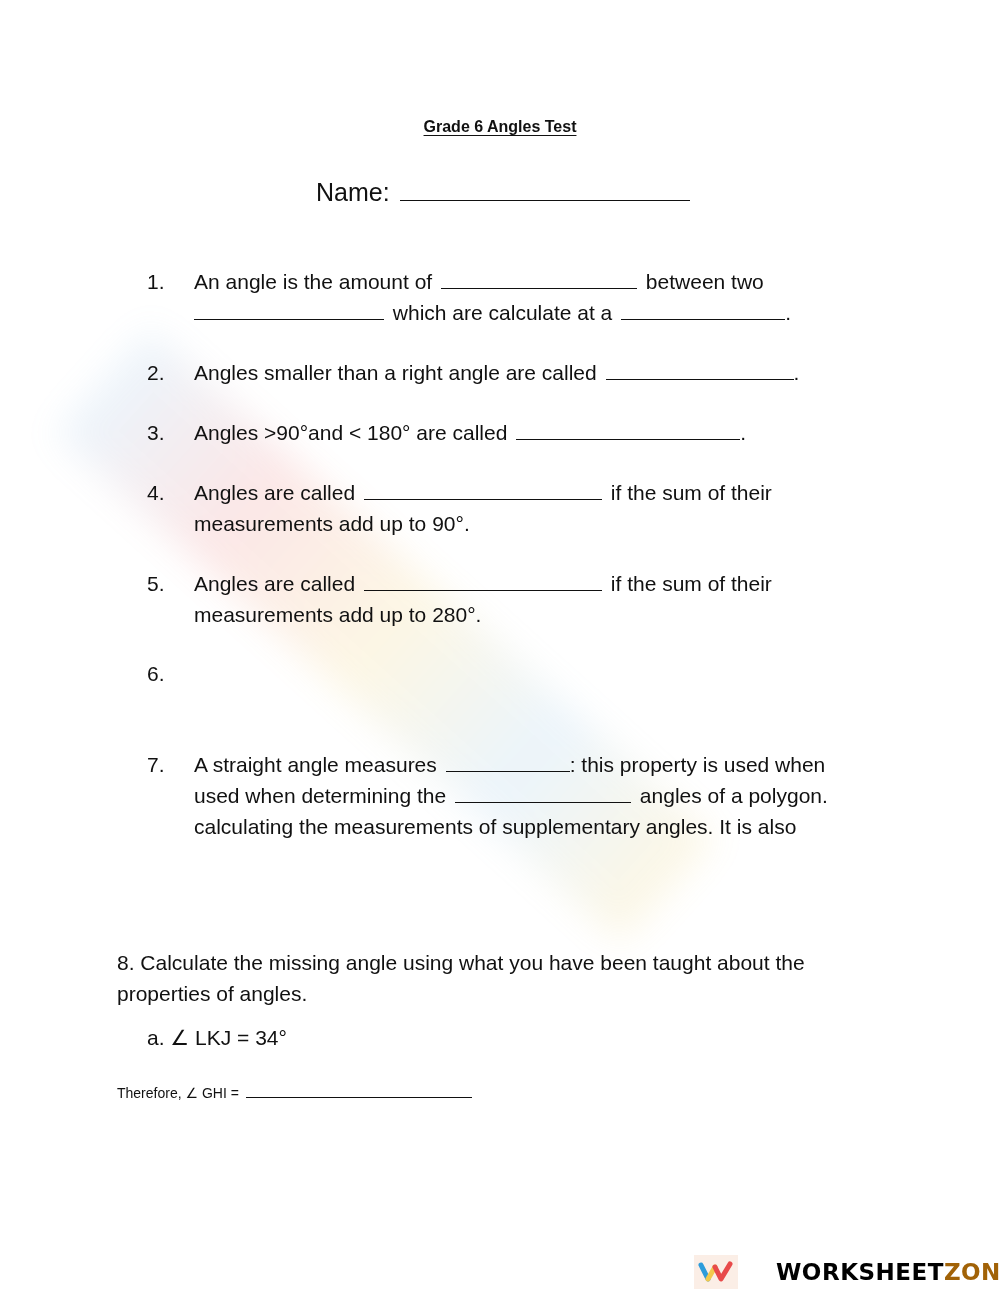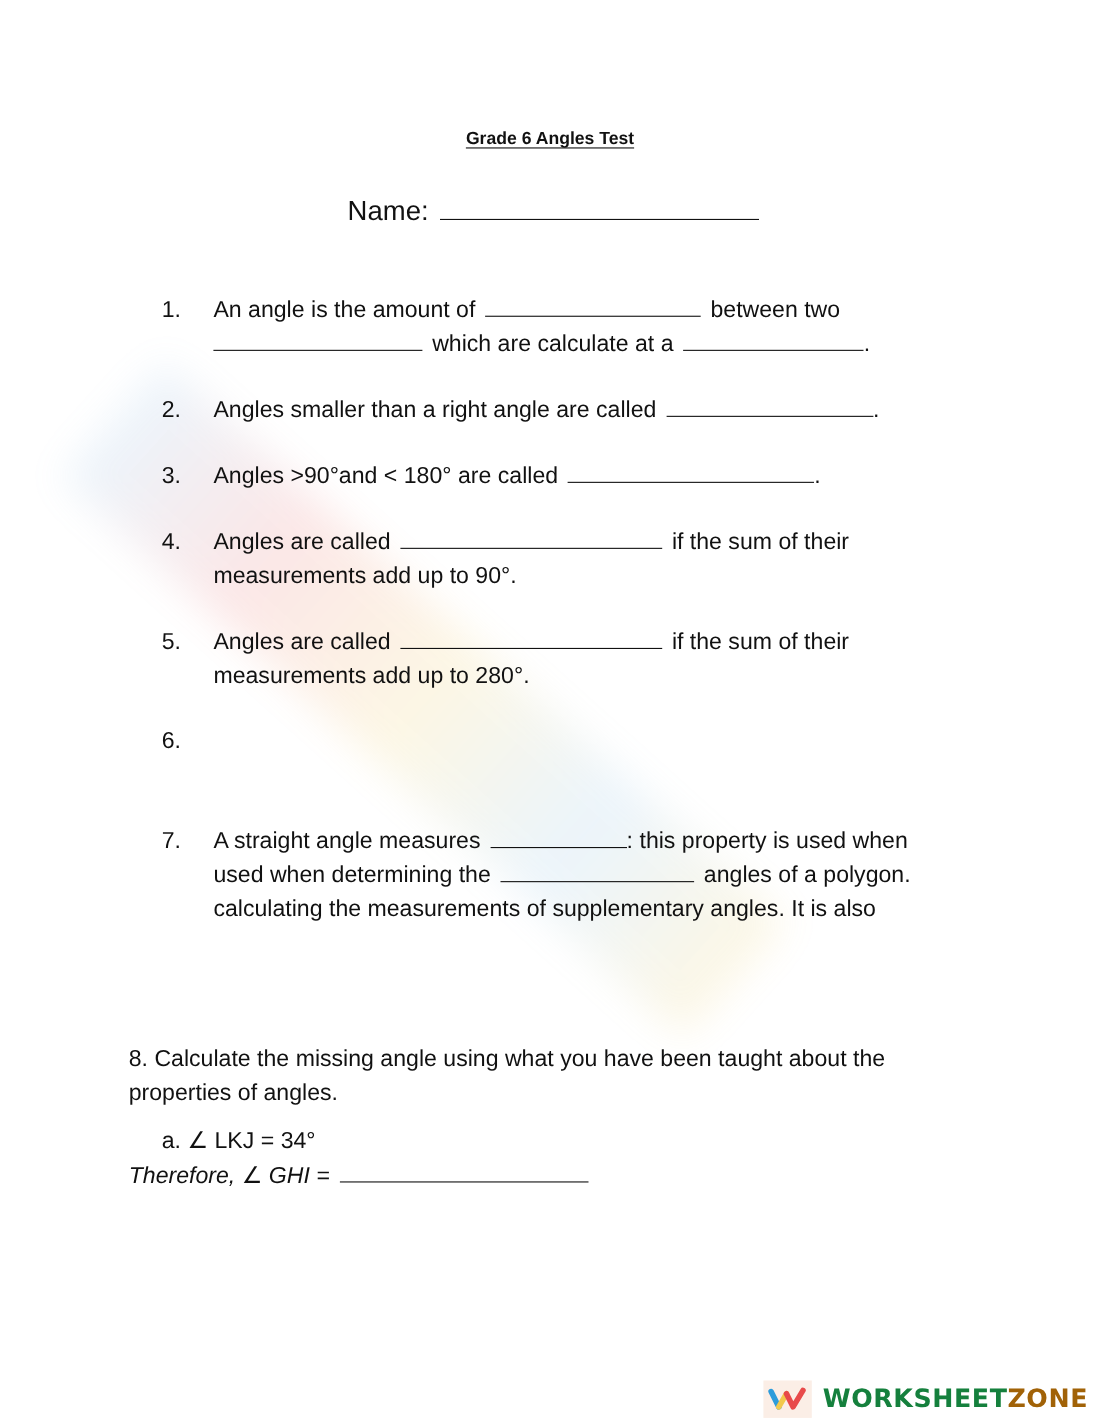--- a/index.html
+++ b/index.html
@@ -78,24 +78,23 @@
     .sub {
       position: absolute;
       left: 147px;
       top: 1022px;
       font-size: 21px;
       line-height: 31px;
     }
     .therefore {
       position: absolute;
       left: 117px;
-      top: 1053px;
-      font-size: 21px;
-      line-height: 31px;
-      font-style: italic;
+      top: 1078px;
+      font-size: 14px;
+      line-height: 31px;
     }
     .logo {
       position: absolute;
       left: 694px;
       top: 1255px;
       display: flex;
       align-items: center;
       height: 34px;
     }
     .logo-mark {
@@ -106,21 +105,21 @@
       align-items: center;
       justify-content: center;
     }
     .logo-text {
       font-family: "DejaVu Sans", sans-serif;
       font-weight: bold;
       font-size: 23px;
       letter-spacing: 0.5px;
       margin-left: 10px;
     }
-    .logo-w { color: #15803d; }
+    .logo-w { color: #000000; margin-left: 28px; }
     .logo-z { color: #a16207; }
   </style>
 </head>
 <body>
 
 <div class="watermark"></div>
 
 <div class="content">
 
   <div class="title">Grade 6 Angles Test</div>

